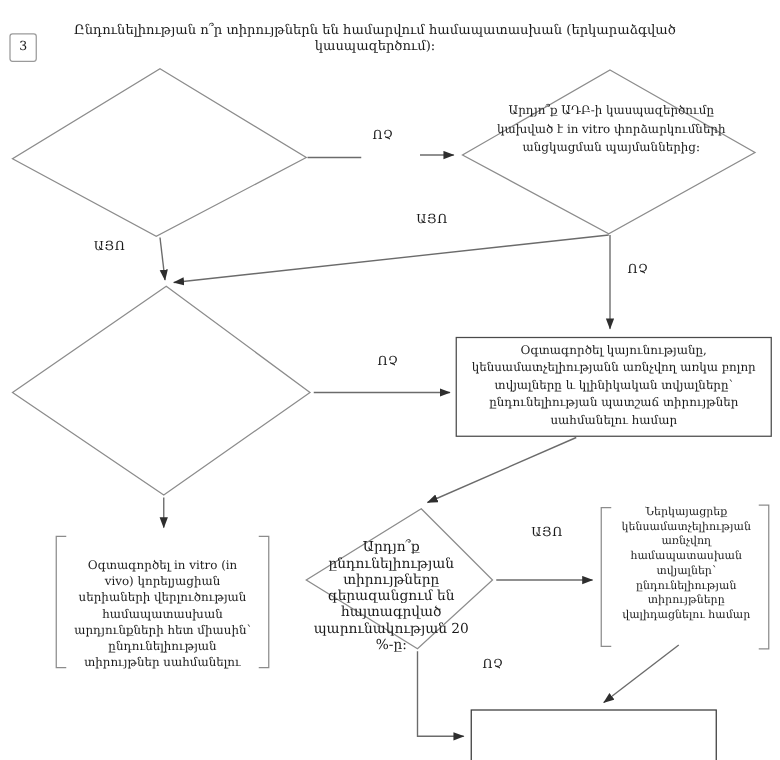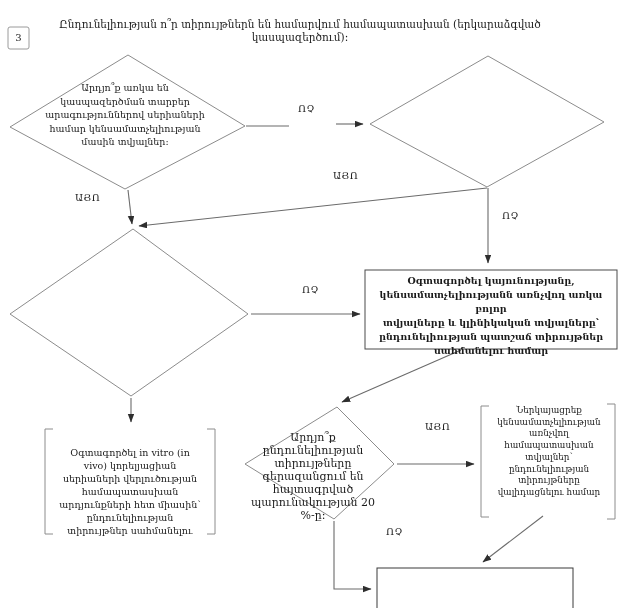--- a/index.html
+++ b/index.html
@@ -7,21 +7,21 @@
     position:relative;width:624px;height:608px;background:#ffffff;overflow:hidden;
     font-family:"DejaVu Serif","DejaVu Sans",serif;color:#1a1a1a;margin-top:12px;
   }
   .stage svg{position:absolute;left:0;top:0;z-index:0;}
   .txt{position:absolute;z-index:1;white-space:pre-line;text-align:center;}
   .title{left:20px;top:6px;width:560px;font-size:10.5px;line-height:13px;}
   .pagenum{left:8px;top:15px;width:21px;height:22px;line-height:22px;font-size:10px;}
   .d1{left:30px;top:69px;width:190px;font-size:9.5px;line-height:13.5px;}
   .d2{left:382px;top:69px;width:214px;font-size:9.5px;line-height:15px;}
   .d3{left:39px;top:255px;width:182px;font-size:9.5px;line-height:14px;}
-  .r1{left:369px;top:262px;width:244px;font-size:9.5px;line-height:14px;font-weight:bold;}
+  .r1{left:369px;top:262px;width:244px;font-size:9.5px;line-height:14px;}
   .b1{left:50px;top:434px;width:160px;font-size:9.5px;line-height:13px;}
   .d4{left:248px;top:419px;width:130px;font-size:11px;line-height:13px;}
   .b2{left:488px;top:393px;width:122px;font-size:8.8px;line-height:11.7px;}
   .r2{left:380px;top:561px;width:190px;font-size:9.5px;line-height:13px;}
   .lbl{position:absolute;z-index:1;font-size:10px;letter-spacing:0.5px;white-space:nowrap;}
   .lbl-no1{left:298px;top:91px;}
   .lbl-yes1{left:75px;top:180px;}
   .lbl-yes2{left:333px;top:158px;}
   .lbl-no2{left:502px;top:198px;}
   .lbl-no3{left:302px;top:272px;}
@@ -65,25 +65,23 @@
     <line x1="461" y1="338" x2="342" y2="390" stroke="#6b6b6b" stroke-width="1.1" marker-end="url(#ah)"></line>
     <line x1="131" y1="386" x2="131" y2="410" stroke="#6b6b6b" stroke-width="1.1" marker-end="url(#ah)"></line>
     <line x1="397" y1="452" x2="474" y2="452" stroke="#6b6b6b" stroke-width="1.1" marker-end="url(#ah)"></line>
     <line x1="543" y1="504" x2="483" y2="550" stroke="#6b6b6b" stroke-width="1.1" marker-end="url(#ah)"></line>
     <polyline points="334,509 334,577 371,577" fill="none" stroke="#6b6b6b" stroke-width="1.1" marker-end="url(#ah)"></polyline>
   </svg>
 
   <div class="txt title">Ընդունելիության ո՞ր տիրույթներն են համարվում համապատասխան (երկարաձգված կասպազերծում):</div>
   <div class="txt pagenum">3</div>
 
-  <div class="txt d1">Արդյո՞ք առկա են
-կասպազերծման տարբեր
-արագություններով սերիաների
-համար կենսամատչելիության
-մասին տվյալներ:</div>
+  <div class="txt d2">Արդյո՞ք ԱԴԲ-ի կասպազերծումը
+կախված է in vitro փորձարկումների
+անցկացման պայմաններից:</div>
   <div class="txt r1">Օգտագործել կայունությանը,
 կենսամատչելիությանն առնչվող առկա բոլոր
 տվյալները և կլինիկական տվյալները՝
 ընդունելիության պատշաճ տիրույթներ
 սահմանելու համար</div>
   <div class="txt b1">Օգտագործել in vitro (in
 vivo) կորելյացիան
 սերիաների վերլուծության
 համապատասխան
 արդյունքների հետ միասին՝

